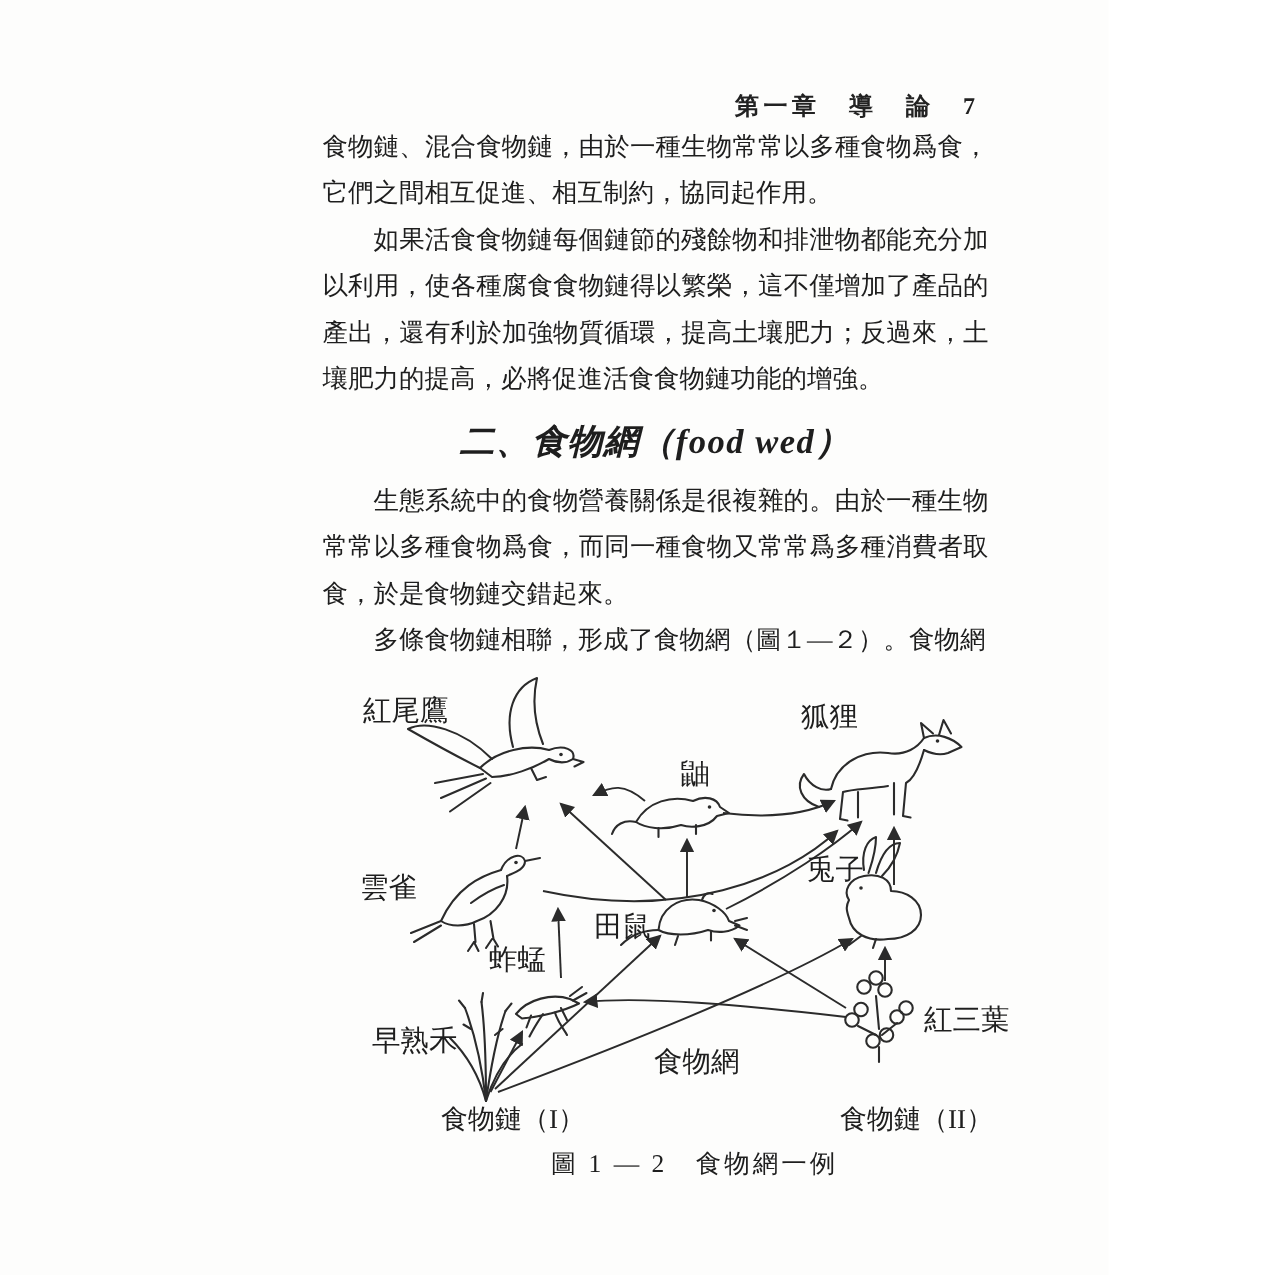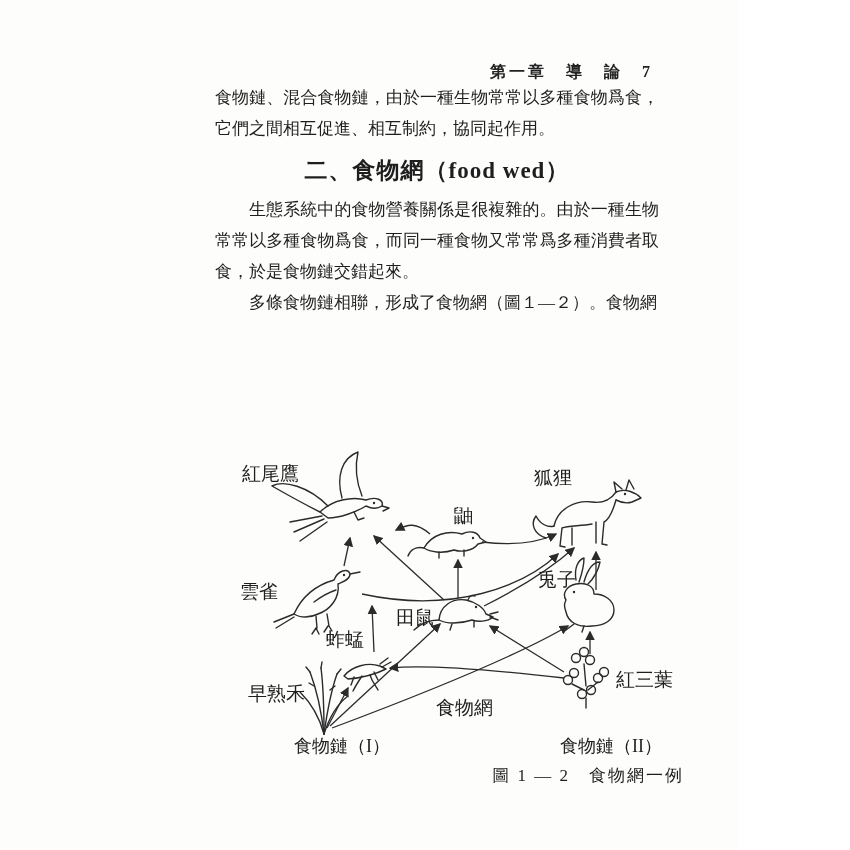--- a/index.html
+++ b/index.html
@@ -13,39 +13,40 @@
     padding-right:6px;color:#222;font-weight:bold;
   }
   .col p{
     margin:0;font-size:17px;line-height:31px;text-align:justify;
     text-justify:inter-ideograph;letter-spacing:0;
   }
   .p1{margin-top:8px;}
   .indent{text-indent:2em;}
   .h2{
     margin:12px 0 8px;font-size:23px;line-height:30px;font-weight:bold;
-    text-align:center;letter-spacing:1px;
+    text-align:center;letter-spacing:1px;font-style:italic;
   }
   .figure{position:absolute;left:224px;top:446px;width:460px;}
   .figure svg{display:block;}
   .sk{stroke:#2b2b2b;fill:none;stroke-width:1.4;stroke-linecap:round;stroke-linejoin:round;}
   .ar{stroke:#2b2b2b;fill:none;stroke-width:1.3;marker-end:url(#ah);}
   .lb{font-size:19px;fill:#1e1e1e;font-family:inherit;}
   .lbsmall{font-size:18px;fill:#1e1e1e;font-family:inherit;}
-  .cap{text-align:right;font-size:17px;letter-spacing:2px;margin-top:4px;padding-left:18px;}
+  .cap{text-align:center;font-size:17px;letter-spacing:2px;margin-top:4px;padding-left:18px;}
   .dot{fill:#2b2b2b;stroke:none;}
 </style>
 </head>
 <body>
 
 <div class="page">
 
   <div class="col">
     <div class="hdr">第一章　導　論　7</div>
     <p class="p1">食物鏈、混合食物鏈，由於一種生物常常以多種食物爲食，它們之間相互促進、相互制約，協同起作用。</p>
+    <p class="indent">如果活食食物鏈每個鏈節的殘餘物和排泄物都能充分加以利用，使各種腐食食物鏈得以繁榮，這不僅增加了產品的產出，還有利於加強物質循環，提高土壤肥力；反過來，土壤肥力的提高，必將促進活食食物鏈功能的增強。</p>
     <div class="h2">二、食物網（food wed）</div>
     <p class="indent">生態系統中的食物營養關係是很複雜的。由於一種生物常常以多種食物爲食，而同一種食物又常常爲多種消費者取食，於是食物鏈交錯起來。</p>
     <p class="indent">多條食物鏈相聯，形成了食物網（圖１—２）。食物網</p>
   </div>
 
   <div class="figure">
     <svg width="460" height="314" viewBox="0 0 460 314">
       <defs>
         <marker id="ah" viewBox="0 0 10 10" refX="8.5" refY="5" markerWidth="7.5" markerHeight="7.5" orient="auto-start-reverse">
           <path d="M0,0 L10,5 L0,10 z" fill="#2b2b2b"></path>

